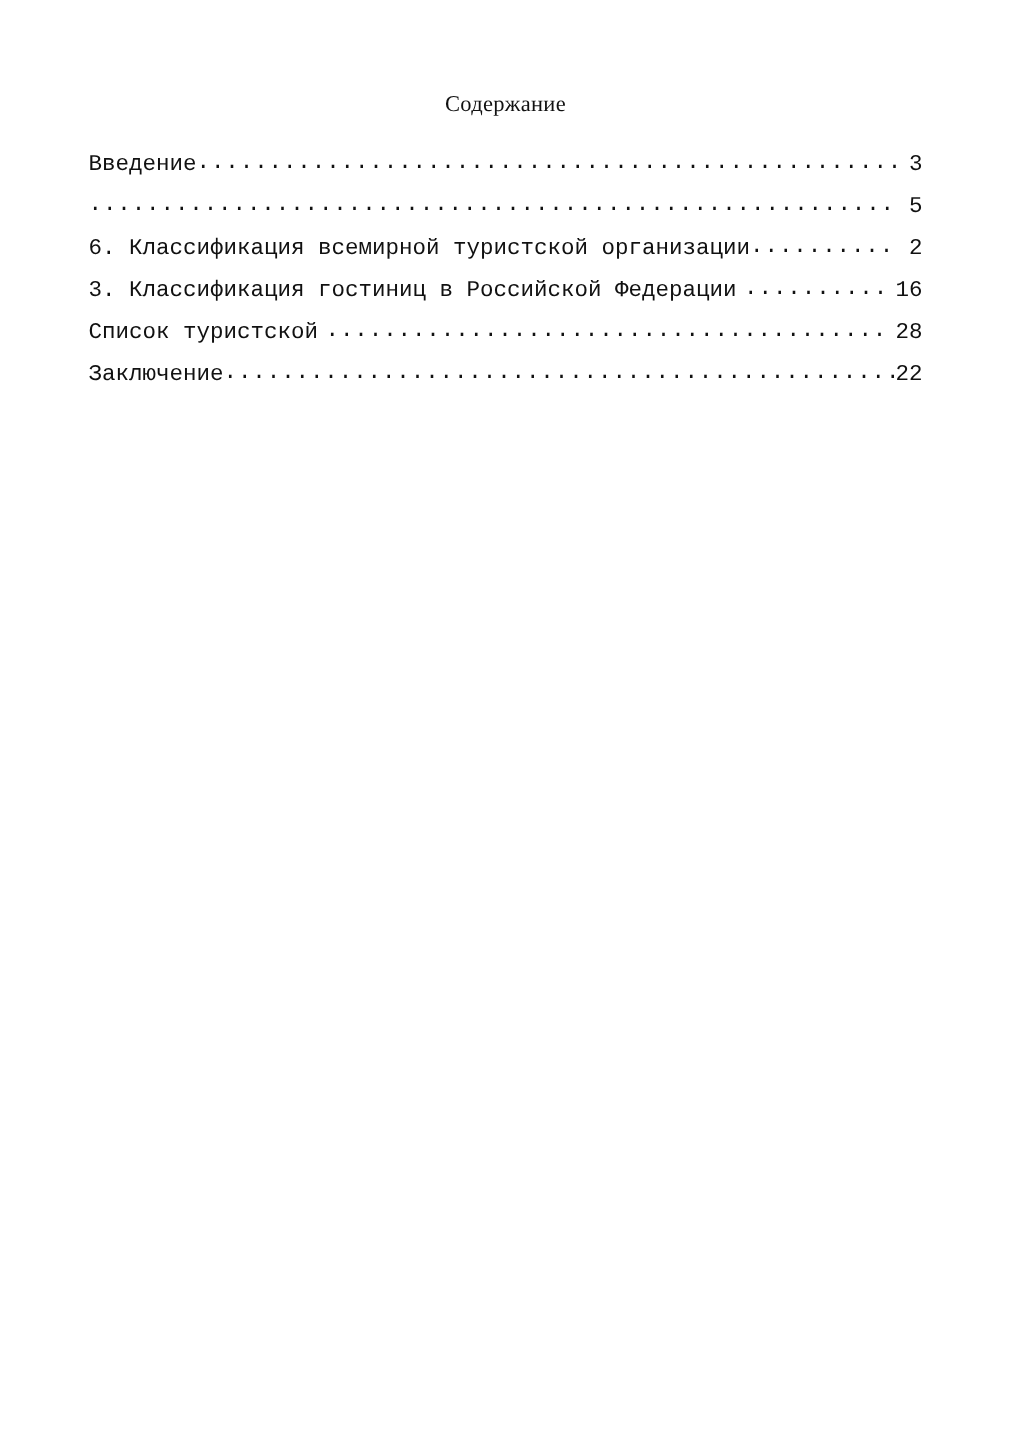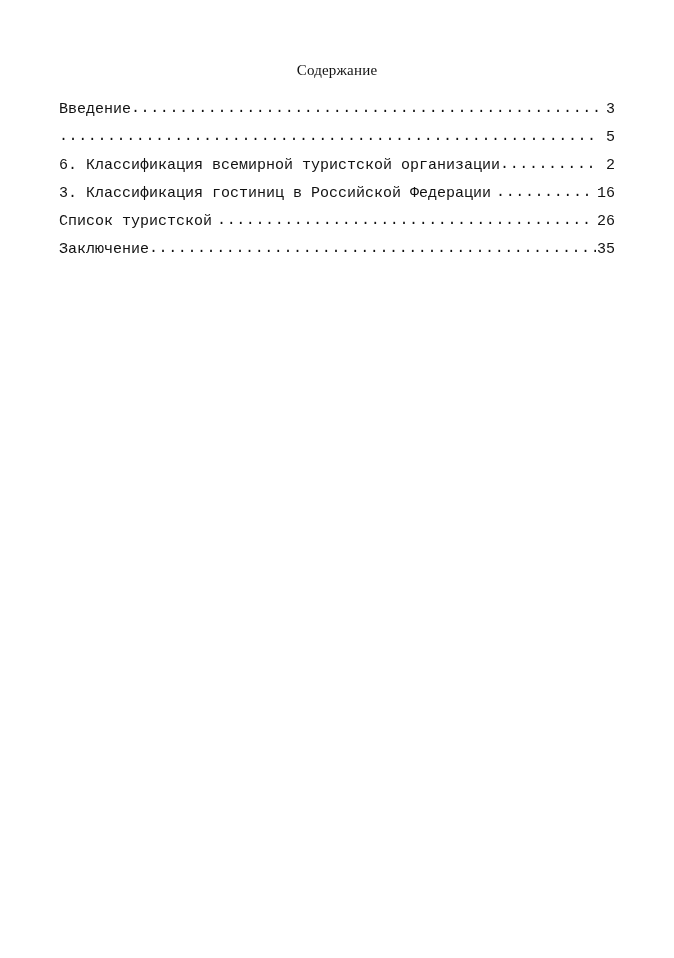--- a/index.html
+++ b/index.html
@@ -100,23 +100,23 @@
     <div class="toc-entry gap-loose">
       <span class="toc-label">3. Классификация гостиниц в Российской Федерации</span>
       <span class="toc-dots"></span>
       <span class="toc-page">16</span>
     </div>
 
 
     <div class="toc-entry gap-loose">
       <span class="toc-label">Список туристской</span>
       <span class="toc-dots"></span>
-      <span class="toc-page">26</span>
+      <span class="toc-page">28</span>
     </div>
 
     <div class="toc-entry gap-tight">
       <span class="toc-label">Заключение</span>
       <span class="toc-dots"></span>
-      <span class="toc-page">35</span>
+      <span class="toc-page">22</span>
     </div>
 
   </div>
 </div>
 
 </body></html>

